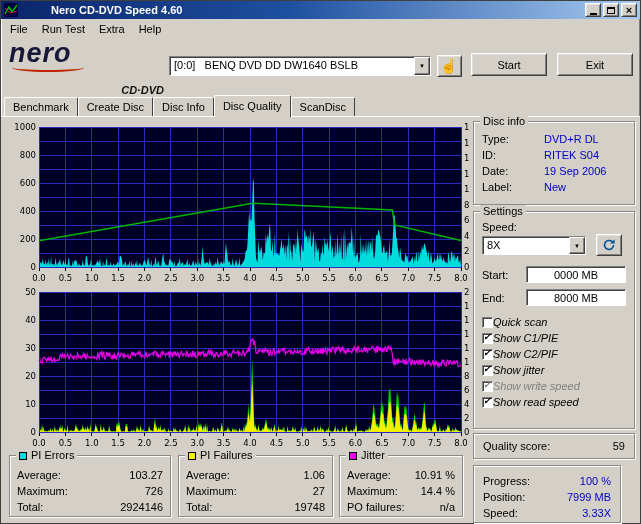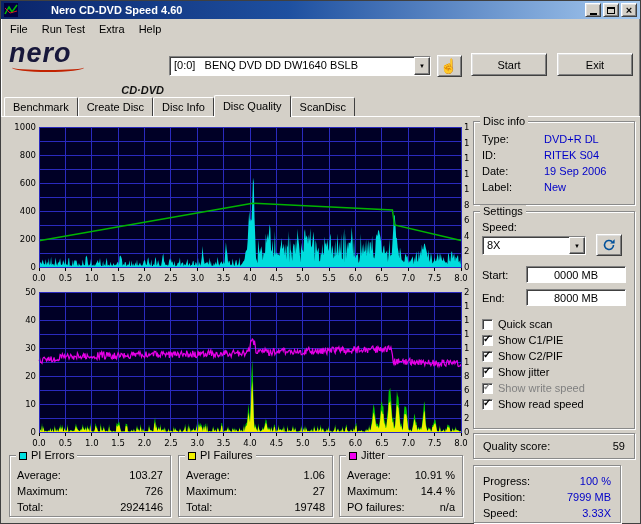--- a/index.html
+++ b/index.html
@@ -84,21 +84,21 @@
   .speed-label { top:9px; }
   .speed-combo { left:8px; top:24px; width:104px; height:19px; }
   .refresh-btn { position:absolute; left:122px; top:22px; width:26px; height:22px; }
   .start-label { top:57px; }
   .end-label { top:80px; }
   .field { position:absolute; background:#fff; border:1px solid; border-color:#808080 #fff #fff #808080;
            box-shadow:inset 1px 1px 0 #404040; display:flex; align-items:center; justify-content:center; }
   .start-field { left:52px; top:54px; width:100px; height:17px; }
   .end-field { left:52px; top:77px; width:100px; height:17px; }
   .cb-list { position:absolute; left:8px; top:102px; right:4px; }
-  .cb-row { display:flex; align-items:flex-end; gap:5px; height:16px; }
+  .cb-row { display:flex; align-items:center; height:16px;font-style:italic; }
   .cb-box { width:11px; height:11px; background:#fff; border:1px solid; border-color:#808080 #fff #fff #808080;
             box-shadow:inset 1px 1px 0 #404040; position:relative; flex:0 0 auto; }
   .cb-box.checked::after { content:"✓"; position:absolute; left:0px; top:-3px; font-size:10px; font-weight:bold; color:#000; }
   .cb-row.disabled { color:#808080; }
   .cb-row.disabled .cb-box.checked::after { color:#808080; }
 
   #quality-box { left:472px; top:316px; width:162px; height:26px; display:flex; align-items:center;
                  justify-content:space-between; padding:0 9px; }
   #status-box { left:472px; top:348px; width:148px; height:58px; padding-top:7px; }
   .st-row { display:flex; justify-content:space-between; padding:0 9px; height:16px; align-items:center; }

